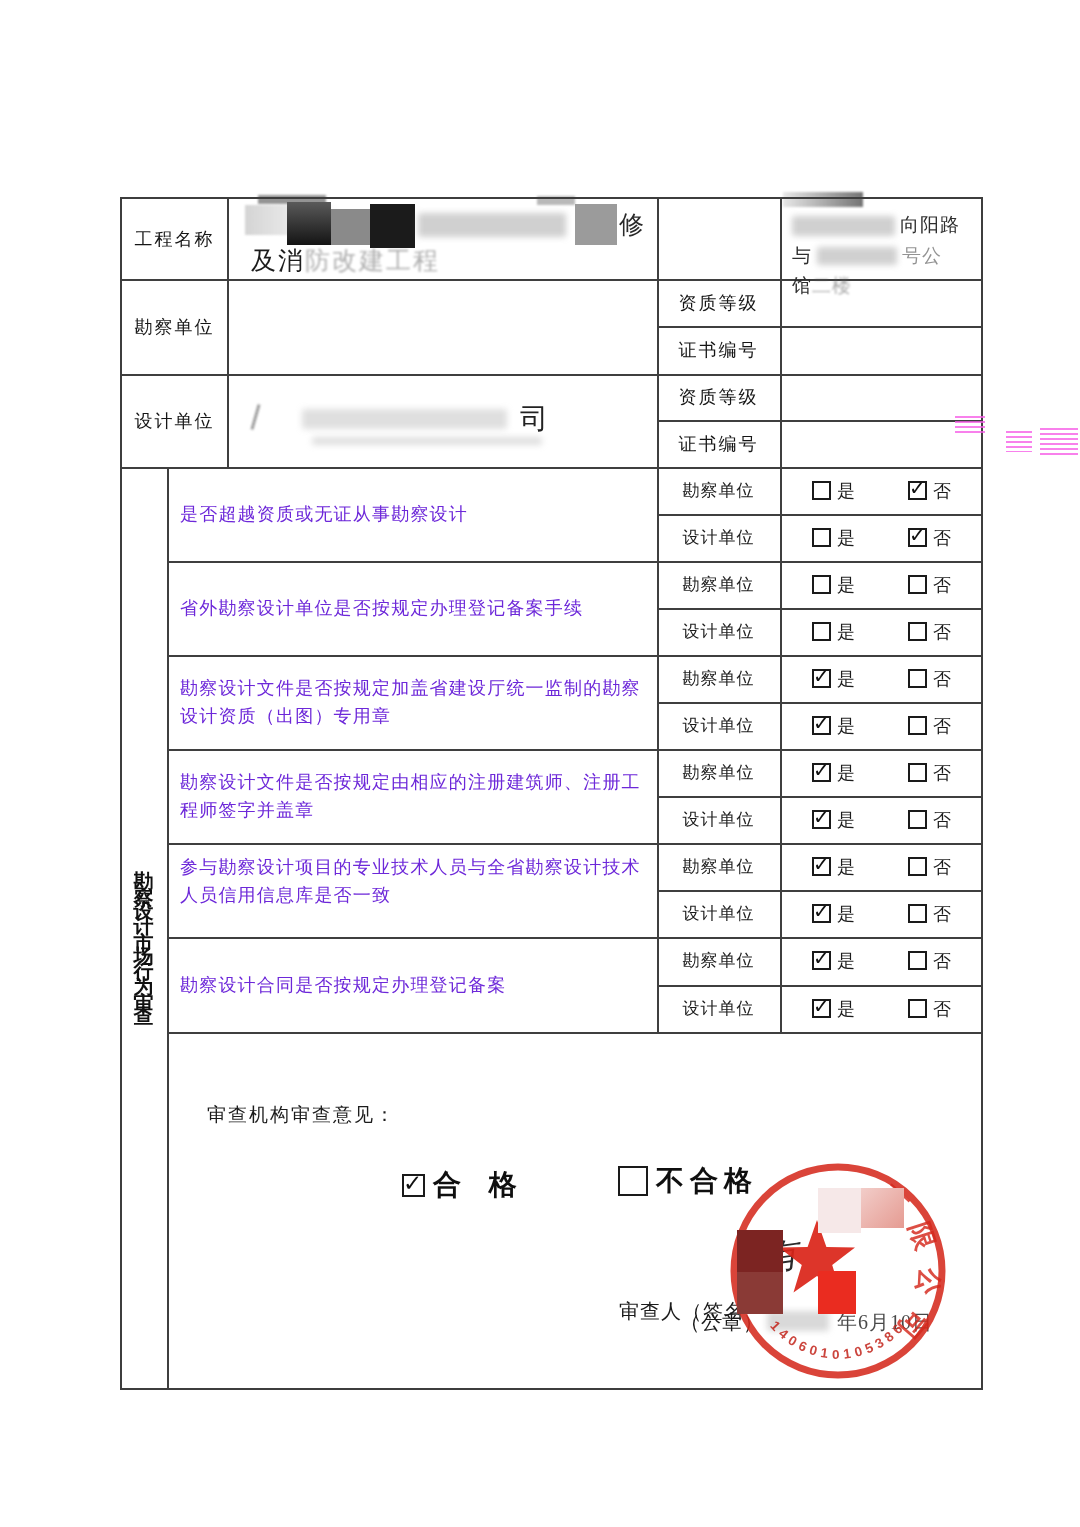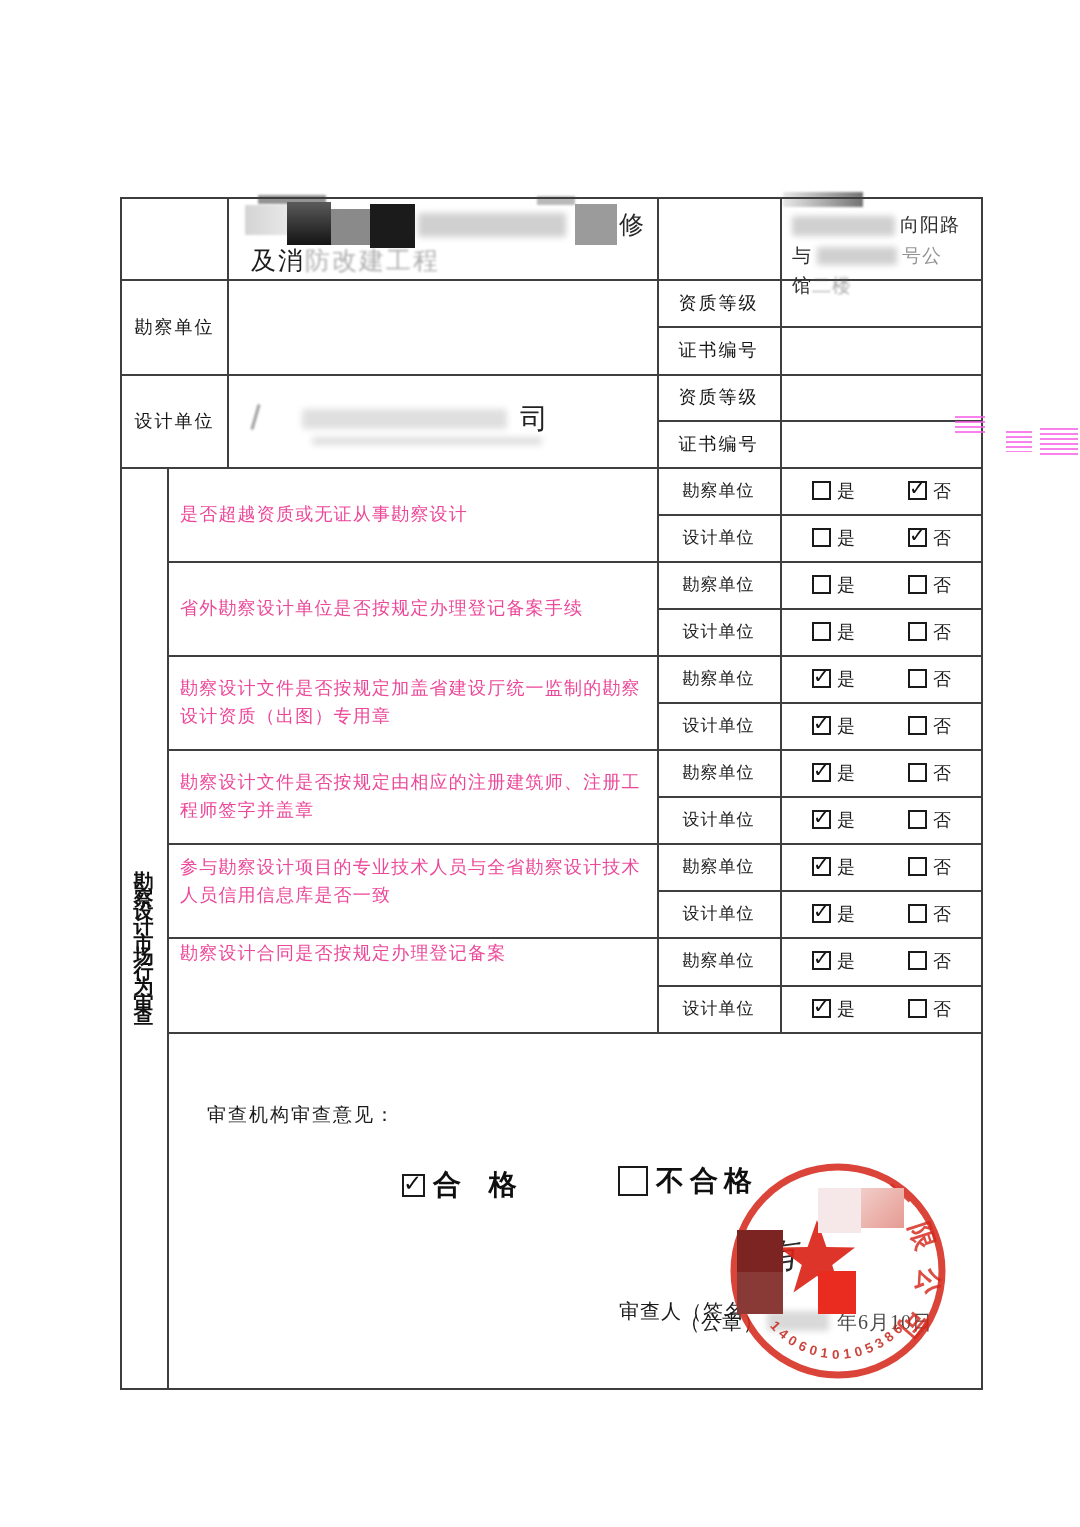--- a/index.html
+++ b/index.html
@@ -11,21 +11,21 @@
          font-family:"Liberation Sans","DejaVu Sans",sans-serif;
          font-weight:700;font-size:40px;letter-spacing:3px;color:#0d0d0d;}
   
   #tbl{position:absolute;left:120px;top:197px;width:863px;height:1193px;
        border:2px solid #3d3d3d;box-sizing:border-box;}
   .vline{position:absolute;width:2px;background:#3f3f3f;}
   .hline{position:absolute;height:2px;background:#3f3f3f;}
   .hlabel{position:absolute;display:flex;align-items:center;justify-content:center;
           font-size:18px;letter-spacing:2px;color:#161616;}
   .q-text{position:absolute;left:58px;width:478px;display:flex;align-items:center;
-          font-size:18px;line-height:28px;letter-spacing:1.2px;color:#ec4899;}
+          font-size:18px;line-height:28px;letter-spacing:1.2px;color:#6d28d9;}
   .unit-cell{position:absolute;left:535px;width:123px;height:47px;display:flex;
              align-items:center;justify-content:center;font-size:17px;letter-spacing:1px;}
   .opt{position:absolute;height:47px;display:flex;align-items:center;gap:6px;font-size:18px;}
   .opt-yes{left:690px;} .opt-no{left:786px;}
   .cb{width:15px;height:15px;border:2px solid #1a1a1a;background:#fff;position:relative;flex:none;}
   .cb.checked::after{content:"\2713";position:absolute;left:-1px;top:-7px;font-size:20px;
                      font-weight:700;color:#101010;font-family:"DejaVu Sans",sans-serif;}
   .cb-md{width:19px;height:19px;} .cb-md.checked::after{font-size:23px;top:-6px;}
   .cb-lg{width:26px;height:26px;}
   .vlabel{position:absolute;left:0;top:268px;width:45px;height:925px;display:flex;
@@ -70,20 +70,21 @@
     <div class="hline" style="top:644px;left:45px;width:814px"></div>
     <div class="hline" style="top:738px;left:45px;width:814px"></div>
     <div class="hline" style="top:833px;left:45px;width:814px"></div>
     <div class="hline" style="top:315px;left:535px;width:324px"></div>
     <div class="hline" style="top:409px;left:535px;width:324px"></div>
     <div class="hline" style="top:503px;left:535px;width:324px"></div>
     <div class="hline" style="top:597px;left:535px;width:324px"></div>
     <div class="hline" style="top:691px;left:535px;width:324px"></div>
     <div class="hline" style="top:786px;left:535px;width:324px"></div>
 
+    <div class="hlabel" style="left:0;top:0;width:105px;height:80px">工程名称</div>
     <div class="hlabel" style="left:0;top:80px;width:105px;height:95px">勘察单位</div>
     <div class="hlabel" style="left:0;top:175px;width:105px;height:93px">设计单位</div>
     <div class="hlabel" style="left:535px;top:80px;width:123px;height:47px">资质等级</div>
     <div class="hlabel" style="left:535px;top:127px;width:123px;height:48px">证书编号</div>
     <div class="hlabel" style="left:535px;top:175px;width:123px;height:46px">资质等级</div>
     <div class="hlabel" style="left:535px;top:221px;width:123px;height:47px">证书编号</div>
 
     <div class="smudge" style="left:123px;top:6px;width:95px;height:30px;background:linear-gradient(to right,rgba(170,170,170,.5),rgba(170,170,170,0));"></div>
     <div class="abs" style="left:165px;top:3px;width:44px;height:43px;background:linear-gradient(#5a5a5a,#141414);filter:blur(.5px);"></div>
     <div class="abs" style="left:209px;top:10px;width:39px;height:36px;background:#8a8a8a;filter:blur(.5px);"></div>
@@ -204,21 +205,21 @@
     <div class="unit-cell" style="top:691px">设计单位</div>
     <div class="opt opt-yes" style="top:691px">
       <span class="cb checked"></span>
       <span>是</span>
       </div>
     <div class="opt opt-no" style="top:691px">
       <span class="cb"></span>
       <span>否</span>
       </div>
 
-    <div class="q-text" style="top:706px;height:95px">勘察设计合同是否按规定办理登记备案</div>
+    <div class="q-text" style="top:738px;height:95px">勘察设计合同是否按规定办理登记备案</div>
     <div class="unit-cell" style="top:738px">勘察单位</div>
     <div class="opt opt-yes" style="top:738px">
       <span class="cb checked"></span>
       <span>是</span>
       </div>
     <div class="opt opt-no" style="top:738px">
       <span class="cb"></span>
       <span>否</span>
       </div>
     <div class="unit-cell" style="top:786px">设计单位</div>

